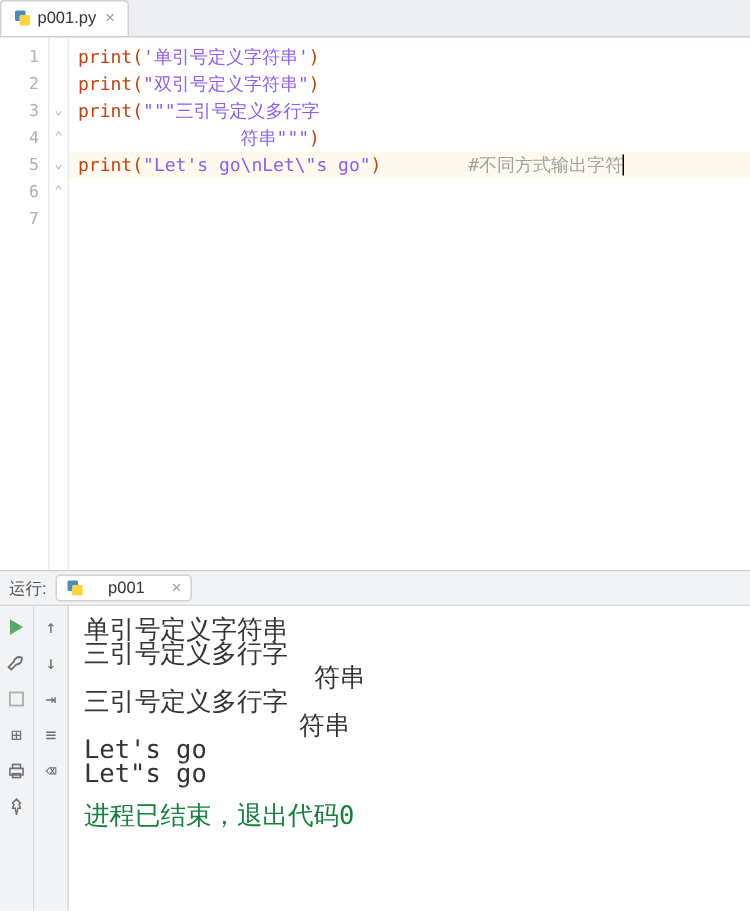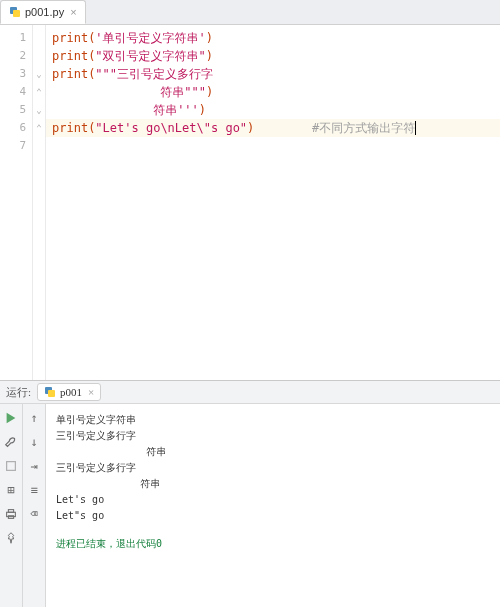--- a/index.html
+++ b/index.html
@@ -13,32 +13,32 @@
 .editor{display:flex;flex:1;overflow:hidden}
 .gutter{width:32px;background:#fff;border-right:1px solid #eaeaea;padding-top:4px;text-align:right;color:#b0b0b0;font-size:11px}
 .gutter div{height:18px;line-height:18px;padding-right:6px}
 .foldcol{width:12px;border-right:1px solid #eaeaea;padding-top:4px}
 .foldcol div{height:18px;line-height:18px;text-align:center;color:#aaa;font-size:9px}
 .code{flex:1;padding-top:4px;padding-left:6px;position:relative}
 .codeline{height:18px;line-height:18px;white-space:pre}
 .hl{background:#fdfaed;margin-left:-6px;padding-left:6px;position:relative}
 .cursor{display:inline-block;width:1px;height:14px;background:#000;vertical-align:middle;margin-bottom:2px}
 .k{color:#c2410c}
-.s{color:#be185d}
+.s{color:#8b5cf6}
 .c{color:#a0a0a0;}
 .bottom{display:flex;flex-direction:column;height:227px}
-.runhdr{height:22px;display:flex;align-items:center;border-bottom:1px solid #d8d8d8;background:#f2f3f5;font-family:Liberation Serif, serif;font-size:11px;padding-left:6px;gap:6px}
+.runhdr{height:22px;display:flex;align-items:center;border-bottom:1px solid #d8d8d8;background:#f2f3f5;font-family:Liberation Sans, sans-serif;font-size:11px;padding-left:6px;gap:6px}
 .runlabel{color:#555}
-.runtab{display:flex;gap:4px;padding:2px 6px;background:#fff;border:1px solid #d0d0d0;border-radius:3px}
+.runtab{display:flex;gap:16px;padding:2px 6px;background:#fff;border:1px solid #d0d0d0;border-radius:3px}
 .runbody{flex:1;display:flex}
 .toolcol{width:22px;background:#f2f3f5;border-right:1px solid #d8d8d8;display:flex;flex-direction:column;align-items:center;padding-top:6px;gap:8px}
 .tbtn{width:16px;height:16px;display:flex;align-items:center;justify-content:center;cursor:pointer;color:#6e6e6e;font-size:12px}
 .tbtn svg{width:14px;height:14px}
 .play{color:#59a869}
-.console{flex:1;padding:8px 8px 6px 10px;font-size:10px;color:#333;overflow:auto;display:flex;flex-direction:column}
+.console{flex:1;padding:8px 8px 6px 10px;font-size:17px;color:#333;overflow:auto;display:flex;flex-direction:column}
 .cl{height:16px;line-height:16px;white-space:pre}
 .gap{height:12px}
 .end{color:#15803d}
 </style>
 </head>
 <body>
 
 <div class="top">
   <div class="tabbar">
     <div class="tab">
@@ -64,21 +64,20 @@
         <div>⌃</div>
         <div>⌄</div>
         <div>⌃</div>
         <div></div>
     </div>
     <div class="code">
       <div class="codeline"><span class="k">print</span><span class="k">(</span><span class="s">'单引号定义字符串'</span><span class="k">)</span></div>
       <div class="codeline"><span class="k">print</span><span class="k">(</span><span class="s">"双引号定义字符串"</span><span class="k">)</span></div>
       <div class="codeline"><span class="k">print</span><span class="k">(</span><span class="s">"""三引号定义多行字</span></div>
       <div class="codeline"><span class="s">               符串"""</span><span class="k">)</span></div>
-      <div class="codeline"><span class="s">              符串'''</span><span class="k">)</span></div>
       <div class="codeline hl"><span class="k">print</span><span class="k">(</span><span class="s">"Let's go\nLet\"s go"</span><span class="k">)</span><span>        </span><span class="c">#不同方式输出字符</span><span class="cursor"></span></div>
     </div>
   </div>
 </div>
 
 <div class="bottom">
   <div class="runhdr">
     <span class="runlabel">运行:</span>
     <div class="runtab">
       <span class="py-icon"></span>

